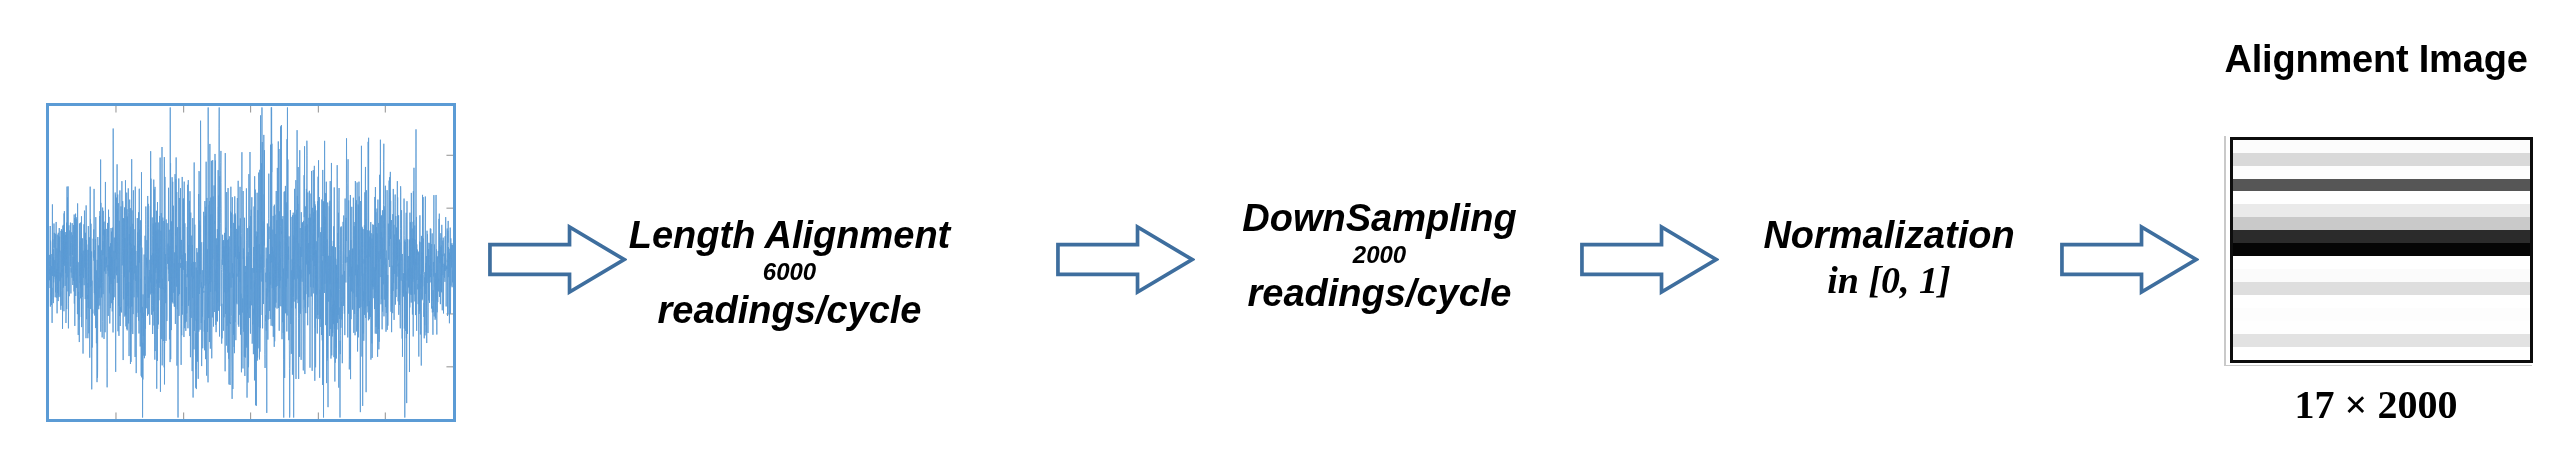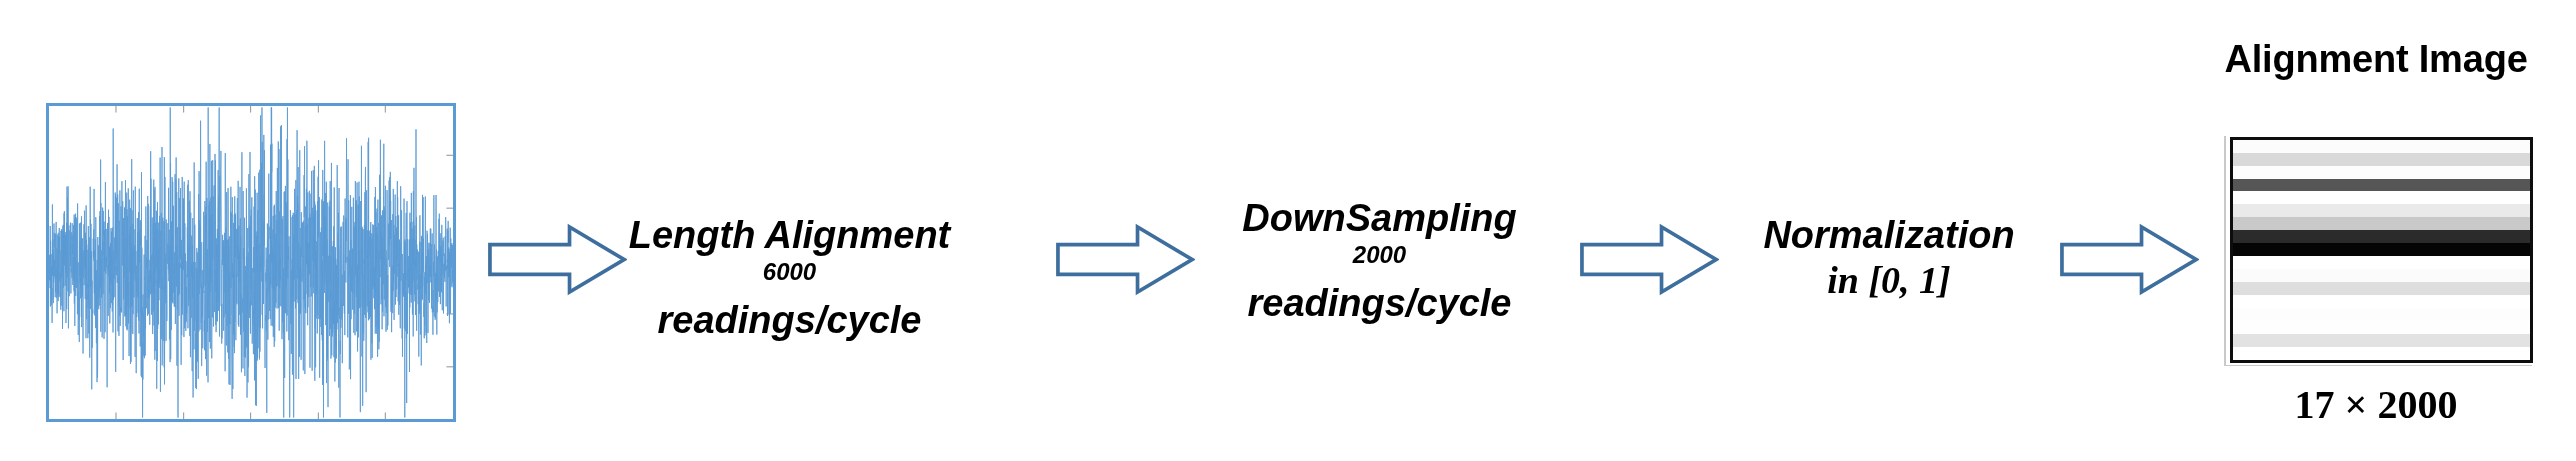--- a/index.html
+++ b/index.html
@@ -73,21 +73,21 @@
   .stage-line-2 {
     font-size: 24px;
     font-weight: bold;
     line-height: 1.18;
     white-space: nowrap;
   }
   .stage-line-3 {
     font-size: 38px;
     font-weight: bold;
     line-height: 1.18;
-    margin-top: 12px;
+    margin-top: 2px;
     white-space: nowrap;
   }
   .math-line {
     font-family: "Liberation Serif", serif;
     font-size: 38px;
     font-weight: bold;
     line-height: 1.18;
     white-space: nowrap;
   }
 

